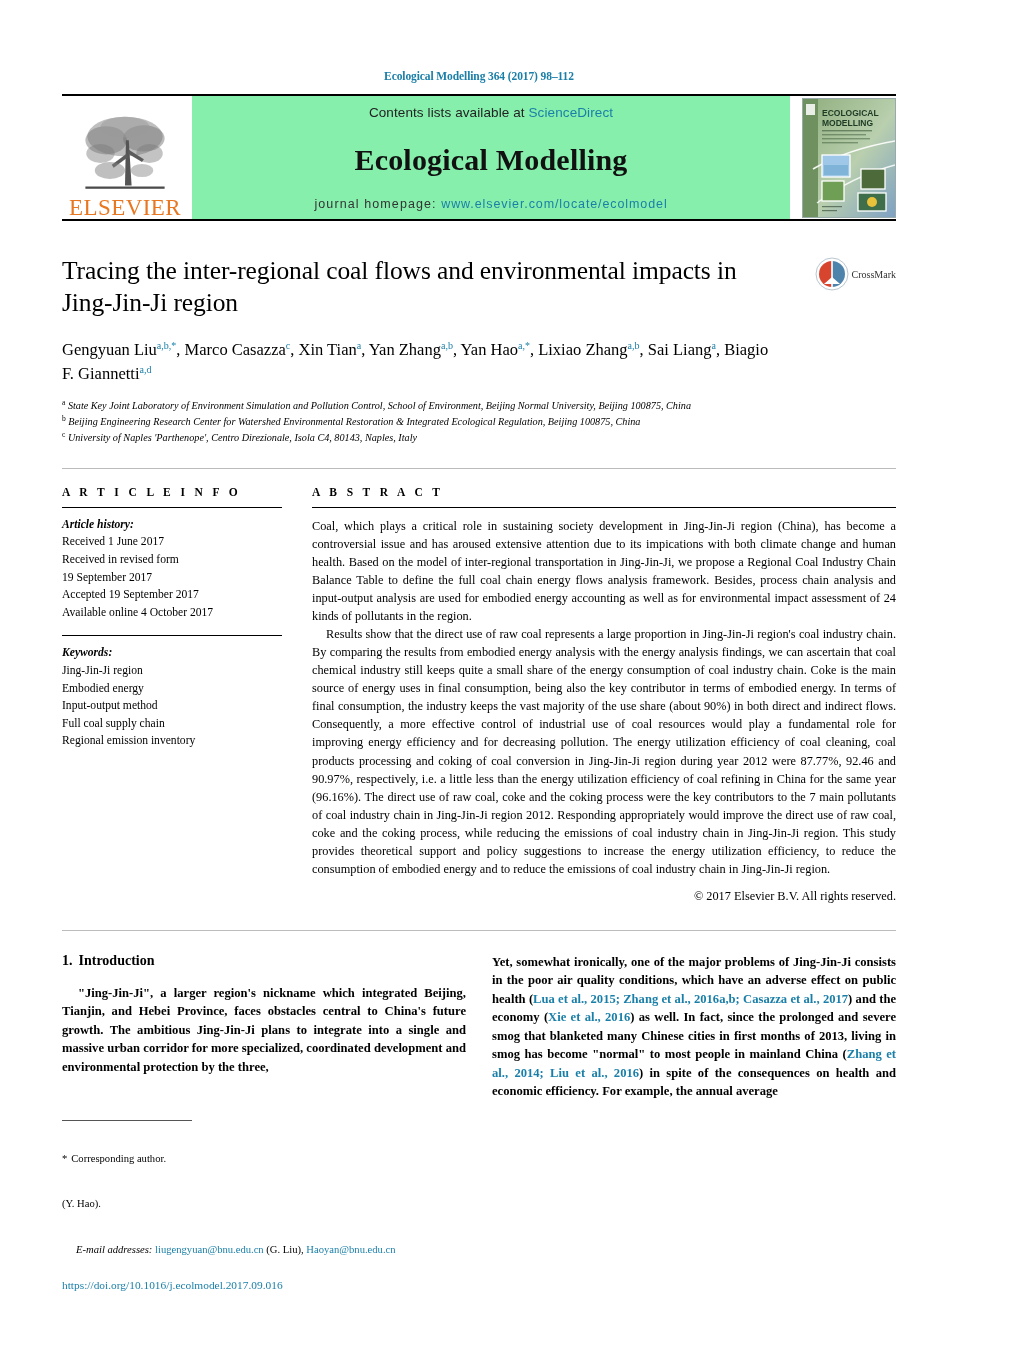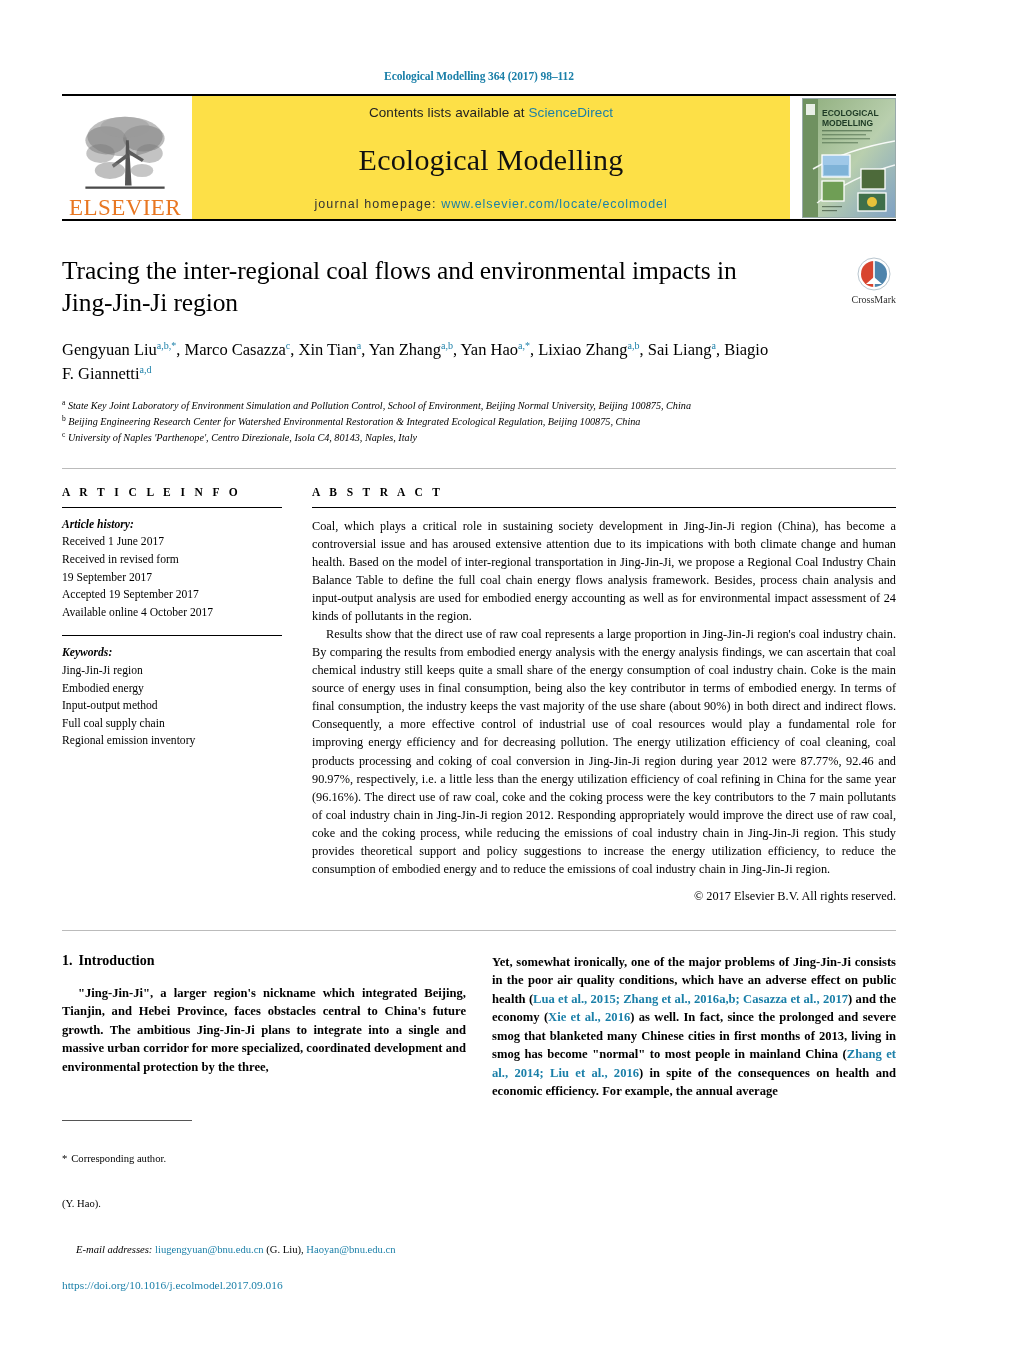--- a/index.html
+++ b/index.html
@@ -60,41 +60,42 @@
     font-family: "Liberation Serif", serif;
     font-size: 23px;
     letter-spacing: 0.4px;
     color: #e87722;
     font-weight: 400;
     line-height: 1;
     margin-top: 1px;
   }
   .masthead-center {
     flex: 1 1 auto;
-    background: #fde047;
+    background: #86efac;
     display: flex;
     flex-direction: column;
     align-items: center;
     justify-content: space-between;
     padding: 9px 0 8px 0;
     margin: 0 6px 0 4px;
   }
   .contents-line {
     font-family: "Liberation Sans", sans-serif;
     font-size: 13.5px;
     color: #222;
     letter-spacing: 0.1px;
   }
   .contents-line .sd { color: #1a7fa8; }
   .journal-name {
     font-family: "Liberation Serif", serif;
     font-size: 30px;
     color: #111;
     letter-spacing: 0.2px;
     margin: 2px 0 0 0;
+    font-weight: bold;
   }
   .homepage-line {
     font-family: "Liberation Sans", sans-serif;
     font-size: 12.5px;
     color: #333;
     letter-spacing: 1.1px;
   }
   .homepage-line .url { color: #1a7fa8; letter-spacing: 0.9px; }
   .cover-block {
     flex: 0 0 100px;
@@ -141,21 +142,20 @@
     width: 105px;
     padding-top: 2px;
     display: flex;
     align-items: flex-start;
     justify-content: flex-end;
   }
   .crossmark {
     display: flex;
     align-items: center;
     gap: 3px;
-    flex-direction: column;
   }
   .crossmark-label {
     font-family: "Liberation Serif", serif;
     font-size: 10px;
     color: #333;
   }
 
   
   .affiliations {
     margin-top: 13px;

